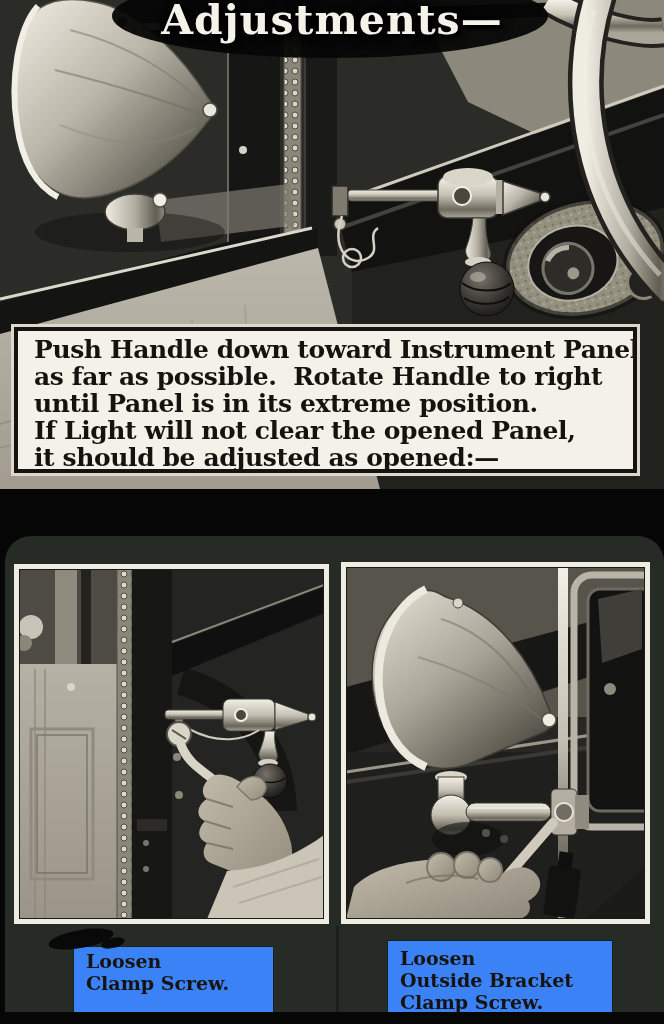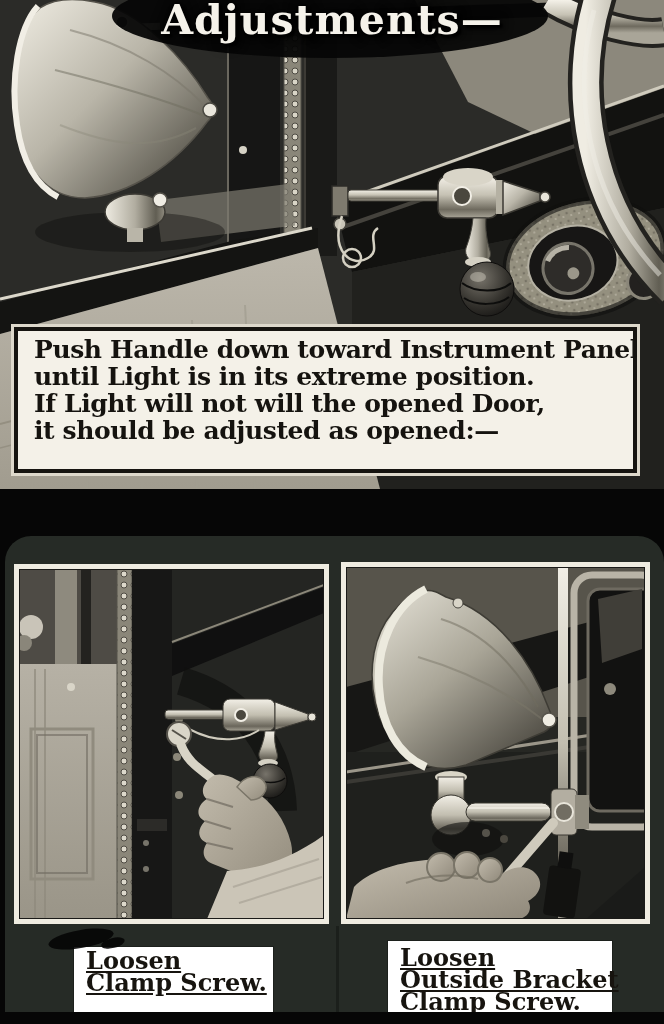--- a/index.html
+++ b/index.html
@@ -16,22 +16,22 @@
   .instruction-box .t-line{font-size:25px;line-height:27px;font-weight:bold;
       white-space:pre;letter-spacing:-0.4px;}
   .bottom-panel{position:absolute;left:5px;top:536px;width:659px;height:488px;
       background:#262b26;border-radius:26px 26px 10px 10px;}
   .panel-seam{position:absolute;left:331px;top:390px;width:3px;height:98px;
       background:rgba(0,0,0,0.28);}
   .photo{position:absolute;margin:0;border:5px solid #efece1;background:#1d1e1c;
       box-sizing:border-box;}
   .photo-left{left:9px;top:28px;width:315px;height:360px;}
   .photo-right{left:336px;top:26px;width:309px;height:362px;}
-  .caption{position:absolute;background:#ffffff;color:#17140f;font-weight:bold;
-      font-size:24px;line-height:22px;box-shadow:0 0 0 1px rgba(0,0,0,.25);text-decoration:underline;}
+  .caption{position:absolute;background:#3b82f6;color:#17140f;font-weight:bold;
+      font-size:19px;line-height:22px;box-shadow:0 0 0 1px rgba(0,0,0,.25);}
   .caption .t-line{white-space:pre;}
   .caption-left{left:69px;top:411px;width:199px;height:71px;box-sizing:border-box;
       padding:3px 6px 0 12px;}
   .caption-right{left:383px;top:405px;width:224px;height:79px;box-sizing:border-box;
       padding:6px 6px 0 12px;}
   .smudge{position:absolute;background:#050505;border-radius:50%;opacity:.9;}
   .smudge-a{left:43px;top:394px;width:66px;height:18px;transform:rotate(-10deg);}
   .smudge-b{left:96px;top:402px;width:24px;height:10px;transform:rotate(-14deg);}
 </style>
 </head>
@@ -170,22 +170,23 @@
       </g>
 
       <ellipse cx="330" cy="16" rx="218" ry="42" fill="#060606" opacity="0.95"></ellipse>
     </svg>
   </figure>
 
   <div class="page-title">Adjustments—</div>
 
   <div class="instruction-box">
     <div class="t-line">Push Handle down toward Instrument Panel</div>
-    <div class="t-line">until Light is in its extreme position.</div>
-    <div class="t-line">If Light will not will the opened Door,</div>
+    <div class="t-line">as far as possible.  Rotate Handle to right</div>
+    <div class="t-line">until Panel is in its extreme position.</div>
+    <div class="t-line">If Light will not clear the opened Panel,</div>
     <div class="t-line">it should be adjusted as opened:—</div>
   </div>
 
   <div class="bottom-panel">
     <div class="panel-seam"></div>
 
     <figure class="photo photo-left">
       <svg width="305" height="350" viewBox="0 0 305 350">
         <defs>
           <linearGradient id="lg-door" x1="0" y1="0" x2="0" y2="1">

